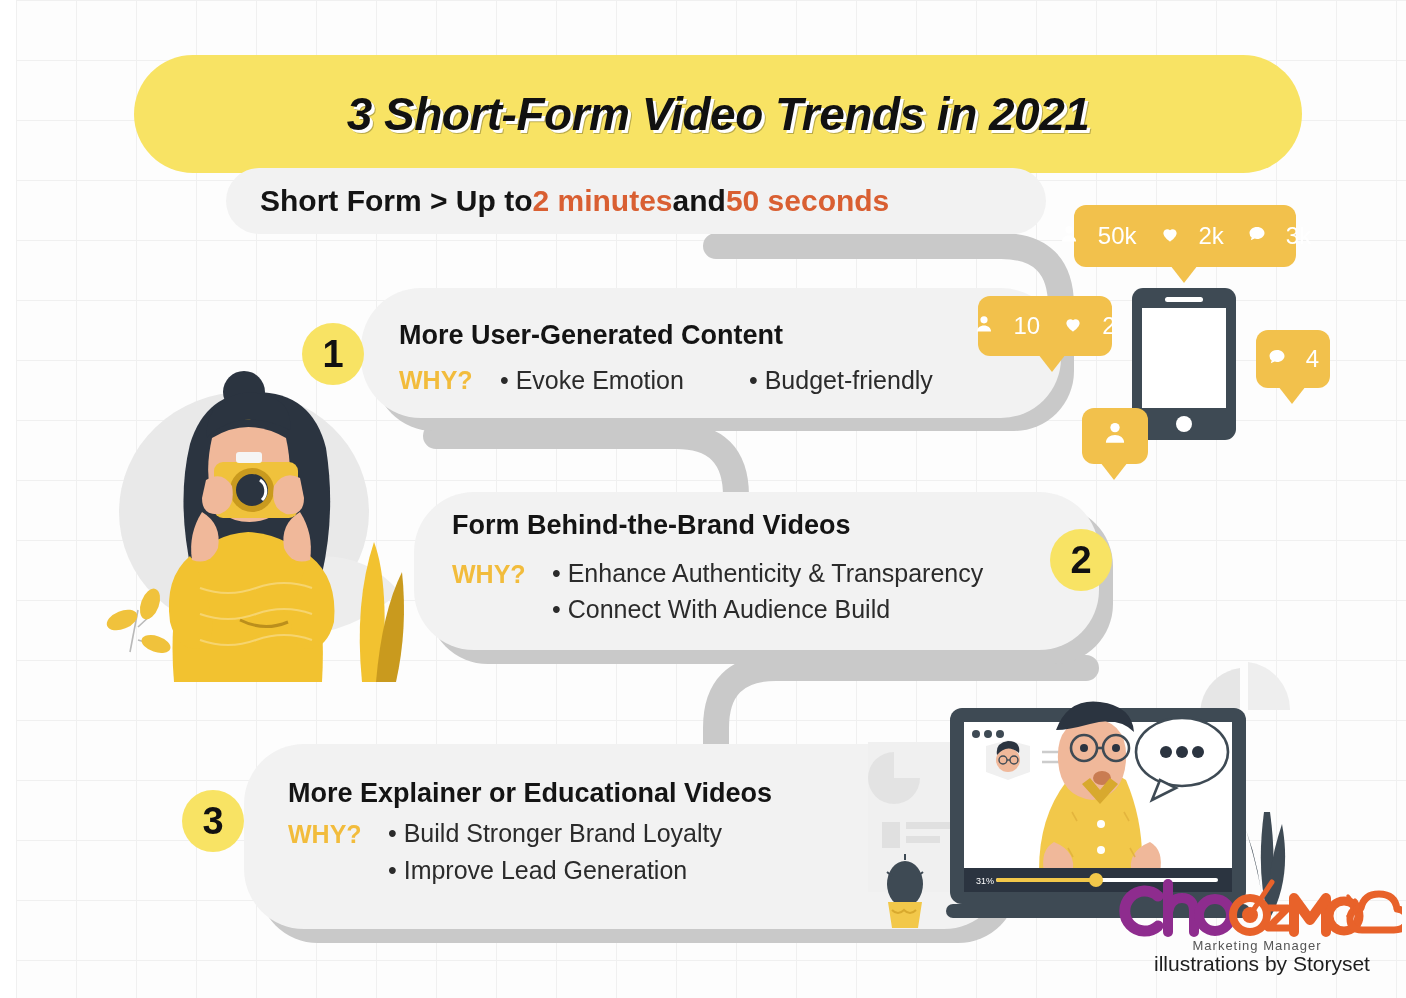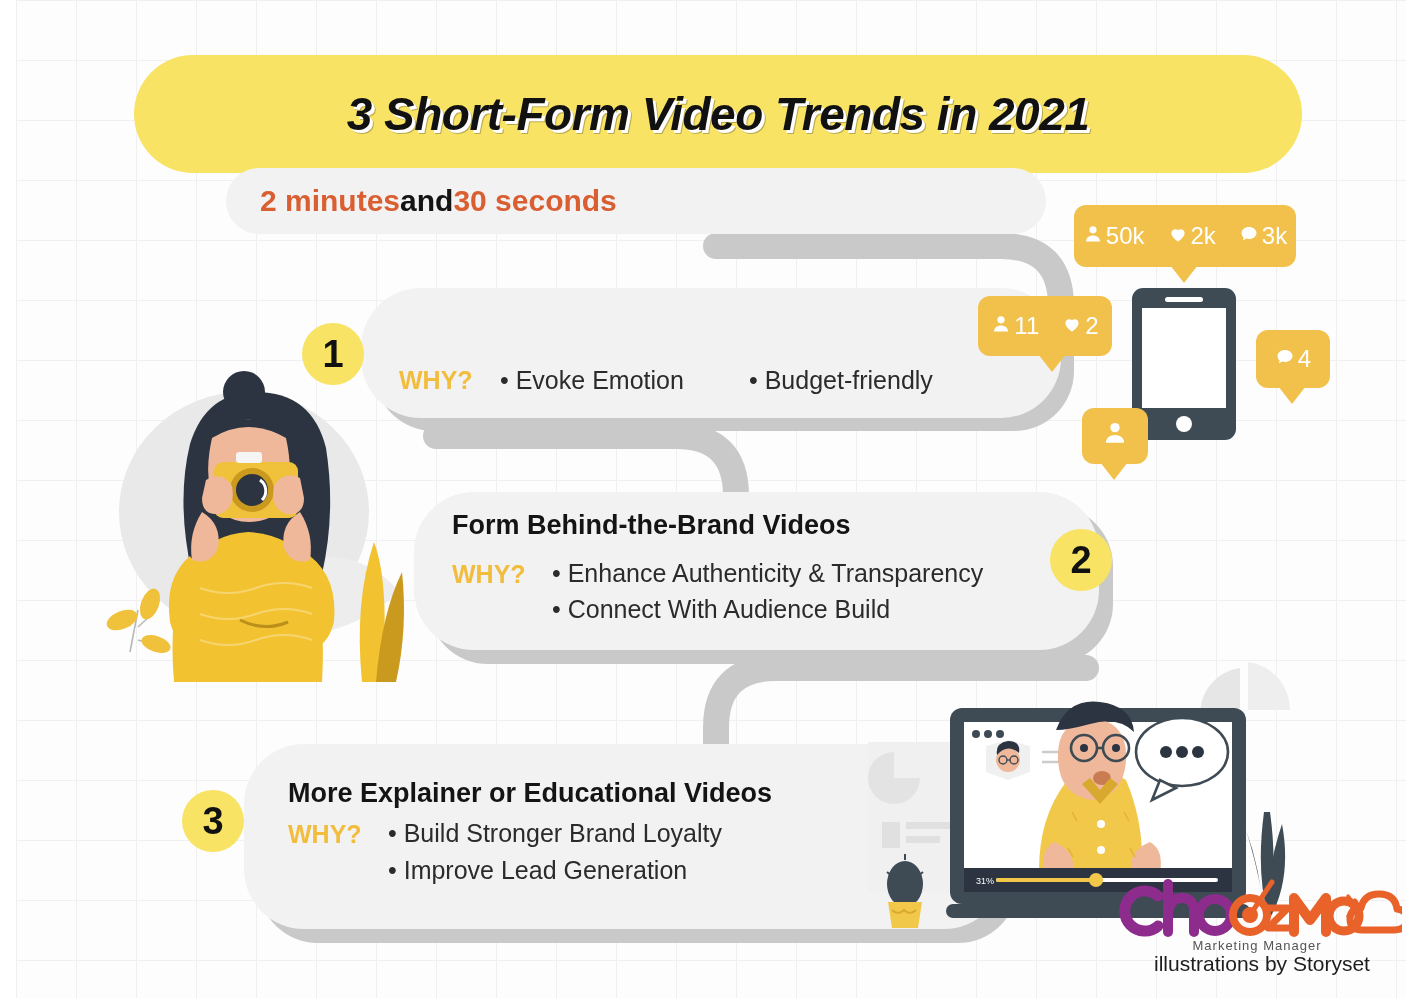--- a/index.html
+++ b/index.html
@@ -124,21 +124,21 @@
     position:absolute;background:#f2c14c;border-radius:12px;
     display:flex;align-items:center;justify-content:center;
     color:#ffffff;font-size:24px;z-index:4;
   }
   .sbadge .tail{
     position:absolute;bottom:-16px;width:0;height:0;
     border-left:14px solid transparent;border-right:14px solid transparent;
     border-top:18px solid #f2c14c;
   }
   .sb-row{display:flex;align-items:center;gap:5px;}
-  .sb-grp{display:flex;align-items:center;gap:3px;margin:0 9px;justify-content:center;}
+  .sb-grp{display:flex;align-items:center;gap:19px;margin:0 9px;justify-content:center;}
   .ico{display:inline-block;}
 
   #b-top{left:1058px;top:205px;width:222px;height:62px;}
   #b-top .tail{left:96px;}
   #b-left{left:962px;top:296px;width:134px;height:60px;}
   #b-left .tail{left:60px;}
   #b-right{left:1240px;top:330px;width:74px;height:58px;}
   #b-right .tail{left:22px;}
   #b-bot{left:1066px;top:408px;width:66px;height:56px;}
   #b-bot .tail{left:18px;}
@@ -192,28 +192,30 @@
     <path d="M 1070 668 L 760 668 Q 700 668 700 728 L 700 790" fill="none" stroke="#c9c9c9" stroke-width="26" stroke-linecap="round"></path>
   </svg>
 
   <div id="title-banner">
     <div id="title-text">3 Short-Form Video Trends in 2021</div>
   </div>
 
   <div id="sub-panel-shadow"></div>
   <div id="sub-panel"></div>
   <div id="sub-text">
+    <span>Short Form &gt; Up to </span>
       <span class="accent-orange">2 minutes</span>
       <span> and </span>
-      <span class="accent-orange">30 seconds</span>
+      <span class="accent-orange">50 seconds</span>
   </div>
 
   <div class="panel-shadow" id="p1s"></div>
   <div class="panel" id="p1"></div>
   <div class="num-badge" id="n1">1</div>
+  <div class="sec-head" id="s1h">More User-Generated Content</div>
   <div class="sec-why" id="s1w">WHY?</div>
   <div class="sec-item" id="s1a">• Evoke Emotion</div>
   <div class="sec-item" id="s1b">• Budget-friendly</div>
 
   <div class="panel-shadow" id="p2s"></div>
   <div class="panel" id="p2"></div>
   <div class="num-badge" id="n2">2</div>
   <div class="sec-head" id="s2h">Form Behind-the-Brand Videos</div>
   <div class="sec-why" id="s2w">WHY?</div>
   <div class="sec-item" id="s2a">• Enhance Authenticity &amp; Transparency</div>
@@ -266,21 +268,21 @@
 
   <div class="sbadge" id="b-left">
     <div class="sb-row">
       <span class="sb-grp">
         <span class="ico">
           <svg width="20" height="20" viewBox="0 0 24 24">
               <circle cx="12" cy="7" r="4.3" fill="#fff"></circle>
               <path d="M3.6 21c0-4.6 3.8-7.2 8.4-7.2s8.4 2.6 8.4 7.2z" fill="#fff"></path>
             </svg>
         </span>
-        <span>11</span>
+        <span>10</span>
       </span>
       <span class="sb-grp">
         <span class="ico">
           <svg width="20" height="20" viewBox="0 0 24 24">
               <path d="M12 21s-8-5.1-8-10.3A4.9 4.9 0 0 1 12 7.4 4.9 4.9 0 0 1 20 10.7C20 15.9 12 21 12 21z" fill="#fff"></path>
             </svg>
         </span>
         <span>2</span>
       </span>
     </div>

